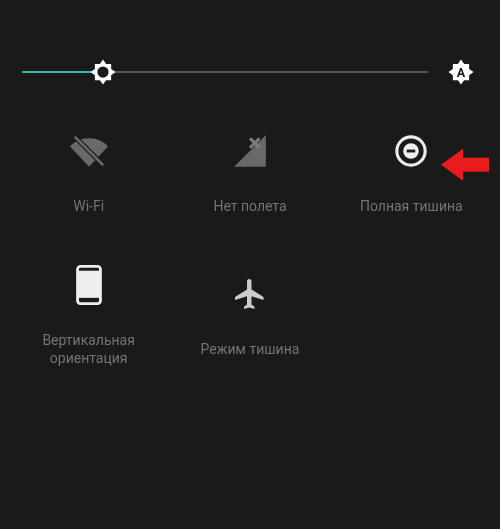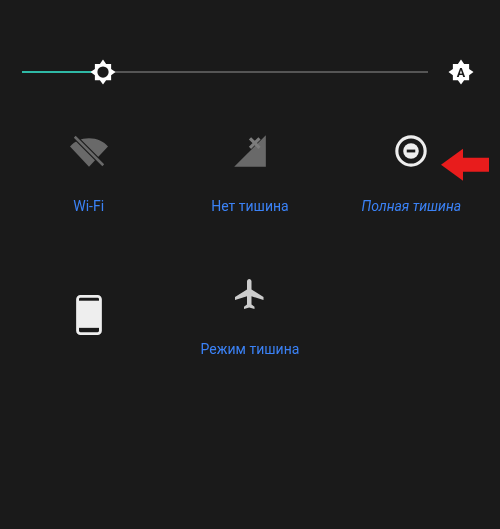--- a/index.html
+++ b/index.html
@@ -66,21 +66,21 @@
   }
   .tile-icon-wrap {
     height: 46px;
     display: flex;
     align-items: center;
     justify-content: center;
   }
   .tile-label {
     margin-top: 24px;
     font-size: 14px;
-    color: #3b82f6;
+    color: #737373;
     text-align: center;
     line-height: 1.25;
     white-space: pre-line;
   }
   .dim { opacity: 0.55; }
   .arrow-annotation {
     position: absolute;
     left: 110px;
     top: 50%;
     transform: translateY(-70%);
@@ -128,25 +128,25 @@
 
     <div class="tile">
       <div class="tile-icon-wrap">
         <span class="dim">
           <svg width="38" height="38" viewBox="0 0 24 24">
             <path fill="#aaa" d="M2 22 L22 22 L22 2 Z"></path>
             <path fill="none" stroke="#ccc" stroke-width="2" d="M12 4 L18 10 M18 4 L12 10"></path>
           </svg>
         </span>
       </div>
-      <div class="tile-label">Нет тишина</div>
+      <div class="tile-label">Нет полета</div>
     </div>
 
 
-    <div class="tile" style="position:relative;font-style:italic;">
+    <div class="tile" style="position:relative;">
       <div class="tile-icon-wrap">
         <span>
           <svg width="34" height="34" viewBox="0 0 24 24">
             <circle cx="12" cy="12" r="10" fill="none" stroke="#eee" stroke-width="2.2"></circle>
             <circle cx="12" cy="12" r="5.5" fill="#eee"></circle>
             <rect x="9" y="11" width="6" height="2" fill="#1a1a1a"></rect>
           </svg>
         </span>
       </div>
       <div class="tile-label">Полная тишина</div>
@@ -160,20 +160,22 @@
 
     <div class="tile">
       <div class="tile-icon-wrap">
         <span>
           <svg width="28" height="40" viewBox="0 0 18 28">
             <rect x="1" y="1" width="16" height="26" rx="2" fill="none" stroke="#eee" stroke-width="2"></rect>
             <rect x="1" y="4" width="16" height="19" fill="#eee"></rect>
           </svg>
         </span>
       </div>
+      <div class="tile-label">Вертикальная
+ориентация</div>
     </div>
 
 
     <div class="tile">
       <div class="tile-icon-wrap">
         <span>
           <svg width="36" height="36" viewBox="0 0 24 24">
             <path fill="#ccc" d="M21 16v-2l-8-5V3.5C13 2.7 12.3 2 11.5 2S10 2.7 10 3.5V9l-8 5v2l8-2.5V19l-2 1.5V22l3.5-1 3.5 1v-1.5L13 19v-5.5L21 16z"></path>
           </svg>
         </span>

